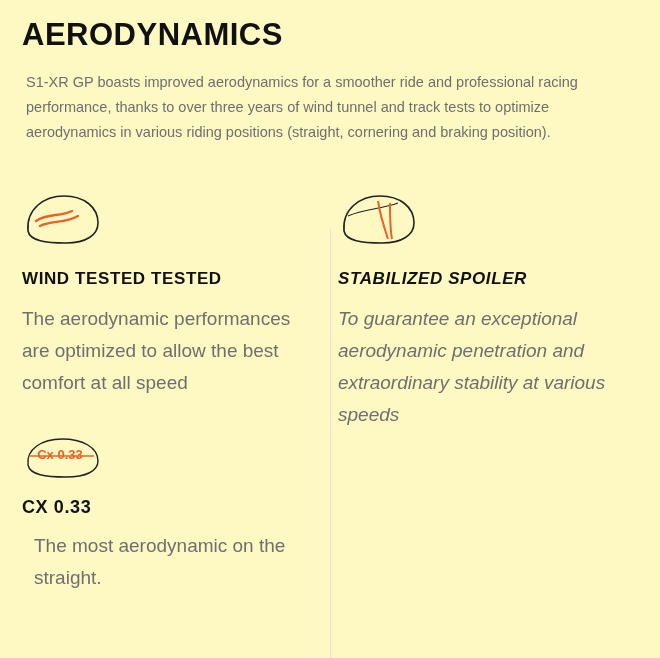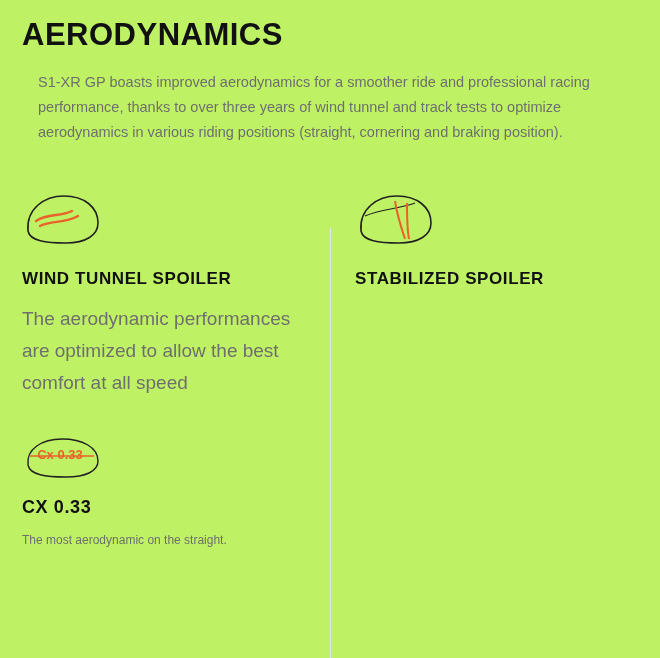--- a/index.html
+++ b/index.html
@@ -13,49 +13,50 @@
     font-family: "Liberation Sans", sans-serif;
     color: #6e6e6e;
     overflow: hidden;
   }
   .page {
     position: relative;
     width: 660px;
     height: 658px;
     box-sizing: border-box;
     padding: 18px 22px 0 22px;
-    background: #bef264;
+    background: #fef9c3;
   }
   .main-title {
     font-size: 31px;
     font-weight: bold;
     letter-spacing: 0.5px;
     color: #111111;
     margin: 0 0 18px 0;
     line-height: 1.1;
   }
   .intro {
     font-size: 14.5px;
     line-height: 1.72;
     color: #6f6f6f;
-    margin: 16px;
+    margin: 4px;
     max-width: 630px;
   }
   .columns {
     display: flex;
     margin-top: 46px;
   }
   .col {
     width: 50%;
     box-sizing: border-box;
     padding-right: 30px;
   }
   .col.right {
-    padding-left: 25px;
+    padding-left: 8px;
     padding-right: 10px;
+    font-style: italic;
   }
   .icon-wrap {
     height: 62px;
     margin-bottom: 16px;
   }
   .feature-title {
     font-size: 17px;
     font-weight: bold;
     letter-spacing: 0.6px;
     color: #111111;
@@ -75,24 +76,24 @@
     margin-bottom: 14px;
   }
   .cx-title {
     font-size: 18px;
     font-weight: bold;
     letter-spacing: 0.6px;
     color: #111111;
     margin: 0 0 12px 0;
   }
   .cx-desc {
-    font-size: 12px;
+    font-size: 19px;
     line-height: 1.68;
     color: #6f6f6f;
-    margin: 0;
+    margin: 12px;
   }
   .divider {
     position: absolute;
     left: 330px;
     top: 228px;
     width: 1px;
     height: 430px;
     background: #e3e3e3;
   }
 </style>
@@ -110,21 +111,21 @@
   <div class="columns">
 
     <div class="col left">
       <div class="icon-wrap">
         <svg width="82" height="62" viewBox="0 0 82 62" xmlns="http://www.w3.org/2000/svg">
           <path d="M6 40 C4 18 22 5 42 5 C62 5 76 16 76 32 C76 44 64 52 44 52 C24 52 8 50 6 40 Z" fill="none" stroke="#222222" stroke-width="1.6"></path>
           <path d="M14 30 C26 22 38 26 50 20" fill="none" stroke="#e8622a" stroke-width="2.4" stroke-linecap="round"></path>
           <path d="M18 35 C30 29 42 33 56 25" fill="none" stroke="#e8622a" stroke-width="2.4" stroke-linecap="round"></path>
         </svg>
       </div>
-      <h2 class="feature-title">WIND TUNNEL SPOILER</h2>
+      <h2 class="feature-title">WIND TESTED TESTED</h2>
       <p class="feature-desc">The aerodynamic performances are optimized to allow the best comfort at all speed</p>
 
       <div class="cx-block">
         <div class="cx-icon-wrap">
           <svg width="86" height="46" viewBox="0 0 86 46" xmlns="http://www.w3.org/2000/svg">
             <path d="M6 30 C4 14 20 4 40 4 C60 4 76 12 76 26 C76 36 64 42 44 42 C24 42 8 40 6 30 Z" fill="none" stroke="#222222" stroke-width="1.4"></path>
             <text x="38" y="24" font-family="Liberation Sans, sans-serif" font-size="13" font-weight="bold" fill="#e8622a" text-anchor="middle">Cx 0.33</text>
             <line x1="8" y1="21" x2="72" y2="21" stroke="#e8622a" stroke-width="1.6"></line>
           </svg>
         </div>
@@ -136,17 +137,18 @@
     <div class="col right">
       <div class="icon-wrap">
         <svg width="82" height="62" viewBox="0 0 82 62" xmlns="http://www.w3.org/2000/svg">
           <path d="M6 40 C4 18 22 5 42 5 C62 5 76 16 76 32 C76 44 64 52 44 52 C24 52 8 50 6 40 Z" fill="none" stroke="#222222" stroke-width="1.6"></path>
           <path d="M10 25 C26 18 44 18 60 12" fill="none" stroke="#222222" stroke-width="1.2"></path>
           <path d="M40 10 C42 24 46 36 50 48" fill="none" stroke="#e8622a" stroke-width="2"></path>
           <path d="M52 12 C52 26 52 38 54 48" fill="none" stroke="#e8622a" stroke-width="2"></path>
         </svg>
       </div>
       <h2 class="feature-title">STABILIZED SPOILER</h2>
+      <p class="feature-desc">To guarantee an exceptional aerodynamic penetration and extraordinary stability at various speeds</p>
 
     </div>
 
   </div>
 </div>
 
 </body></html>

